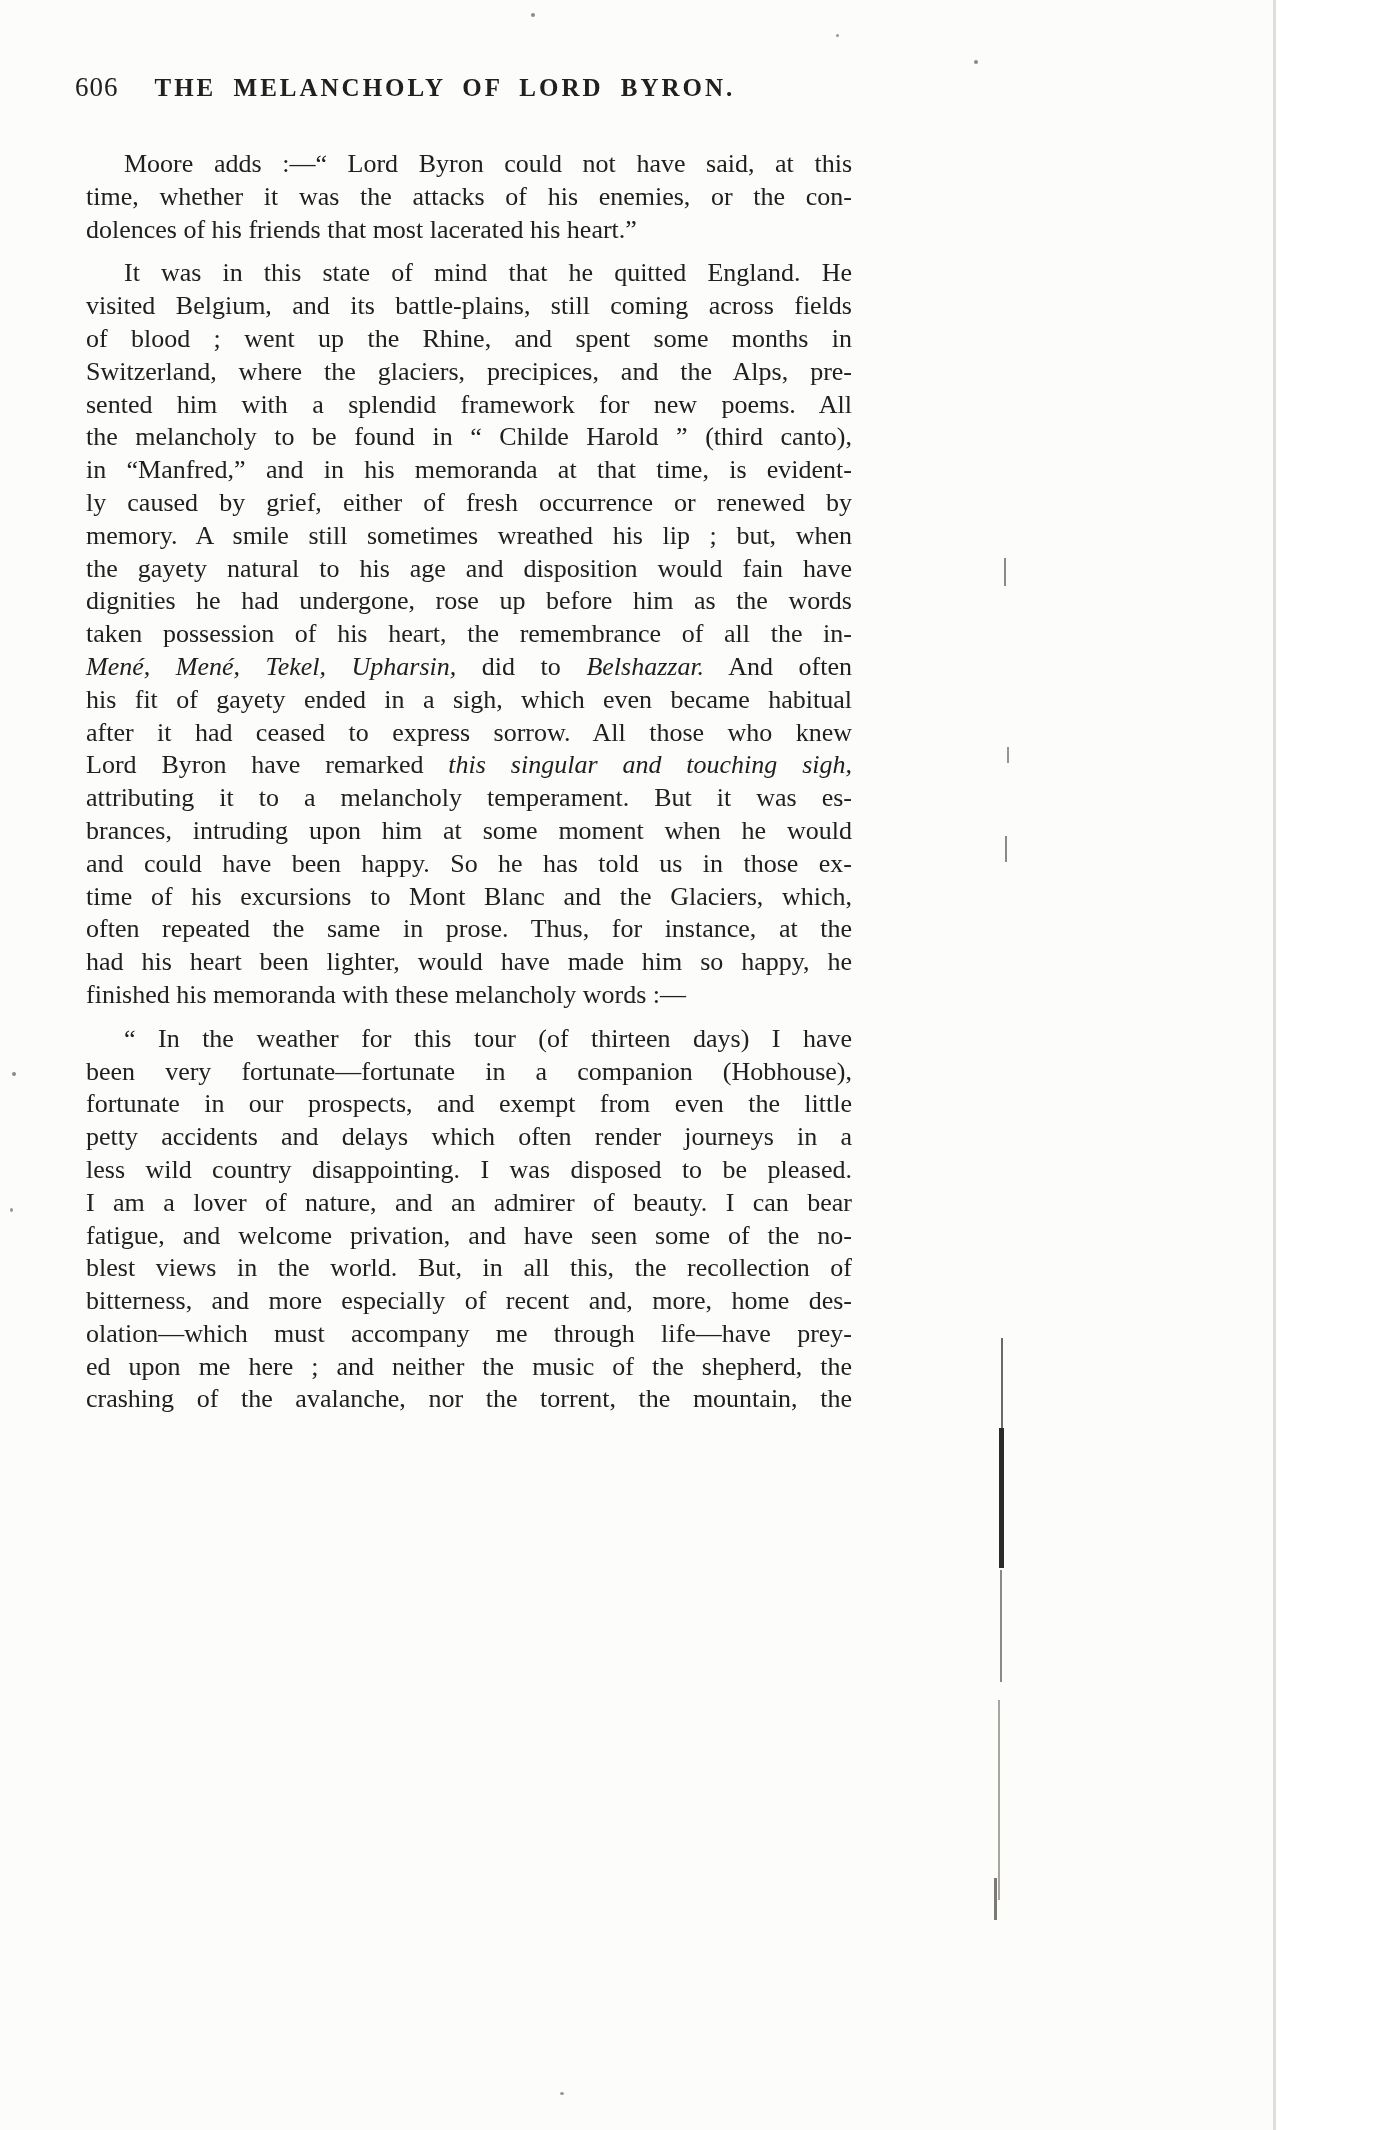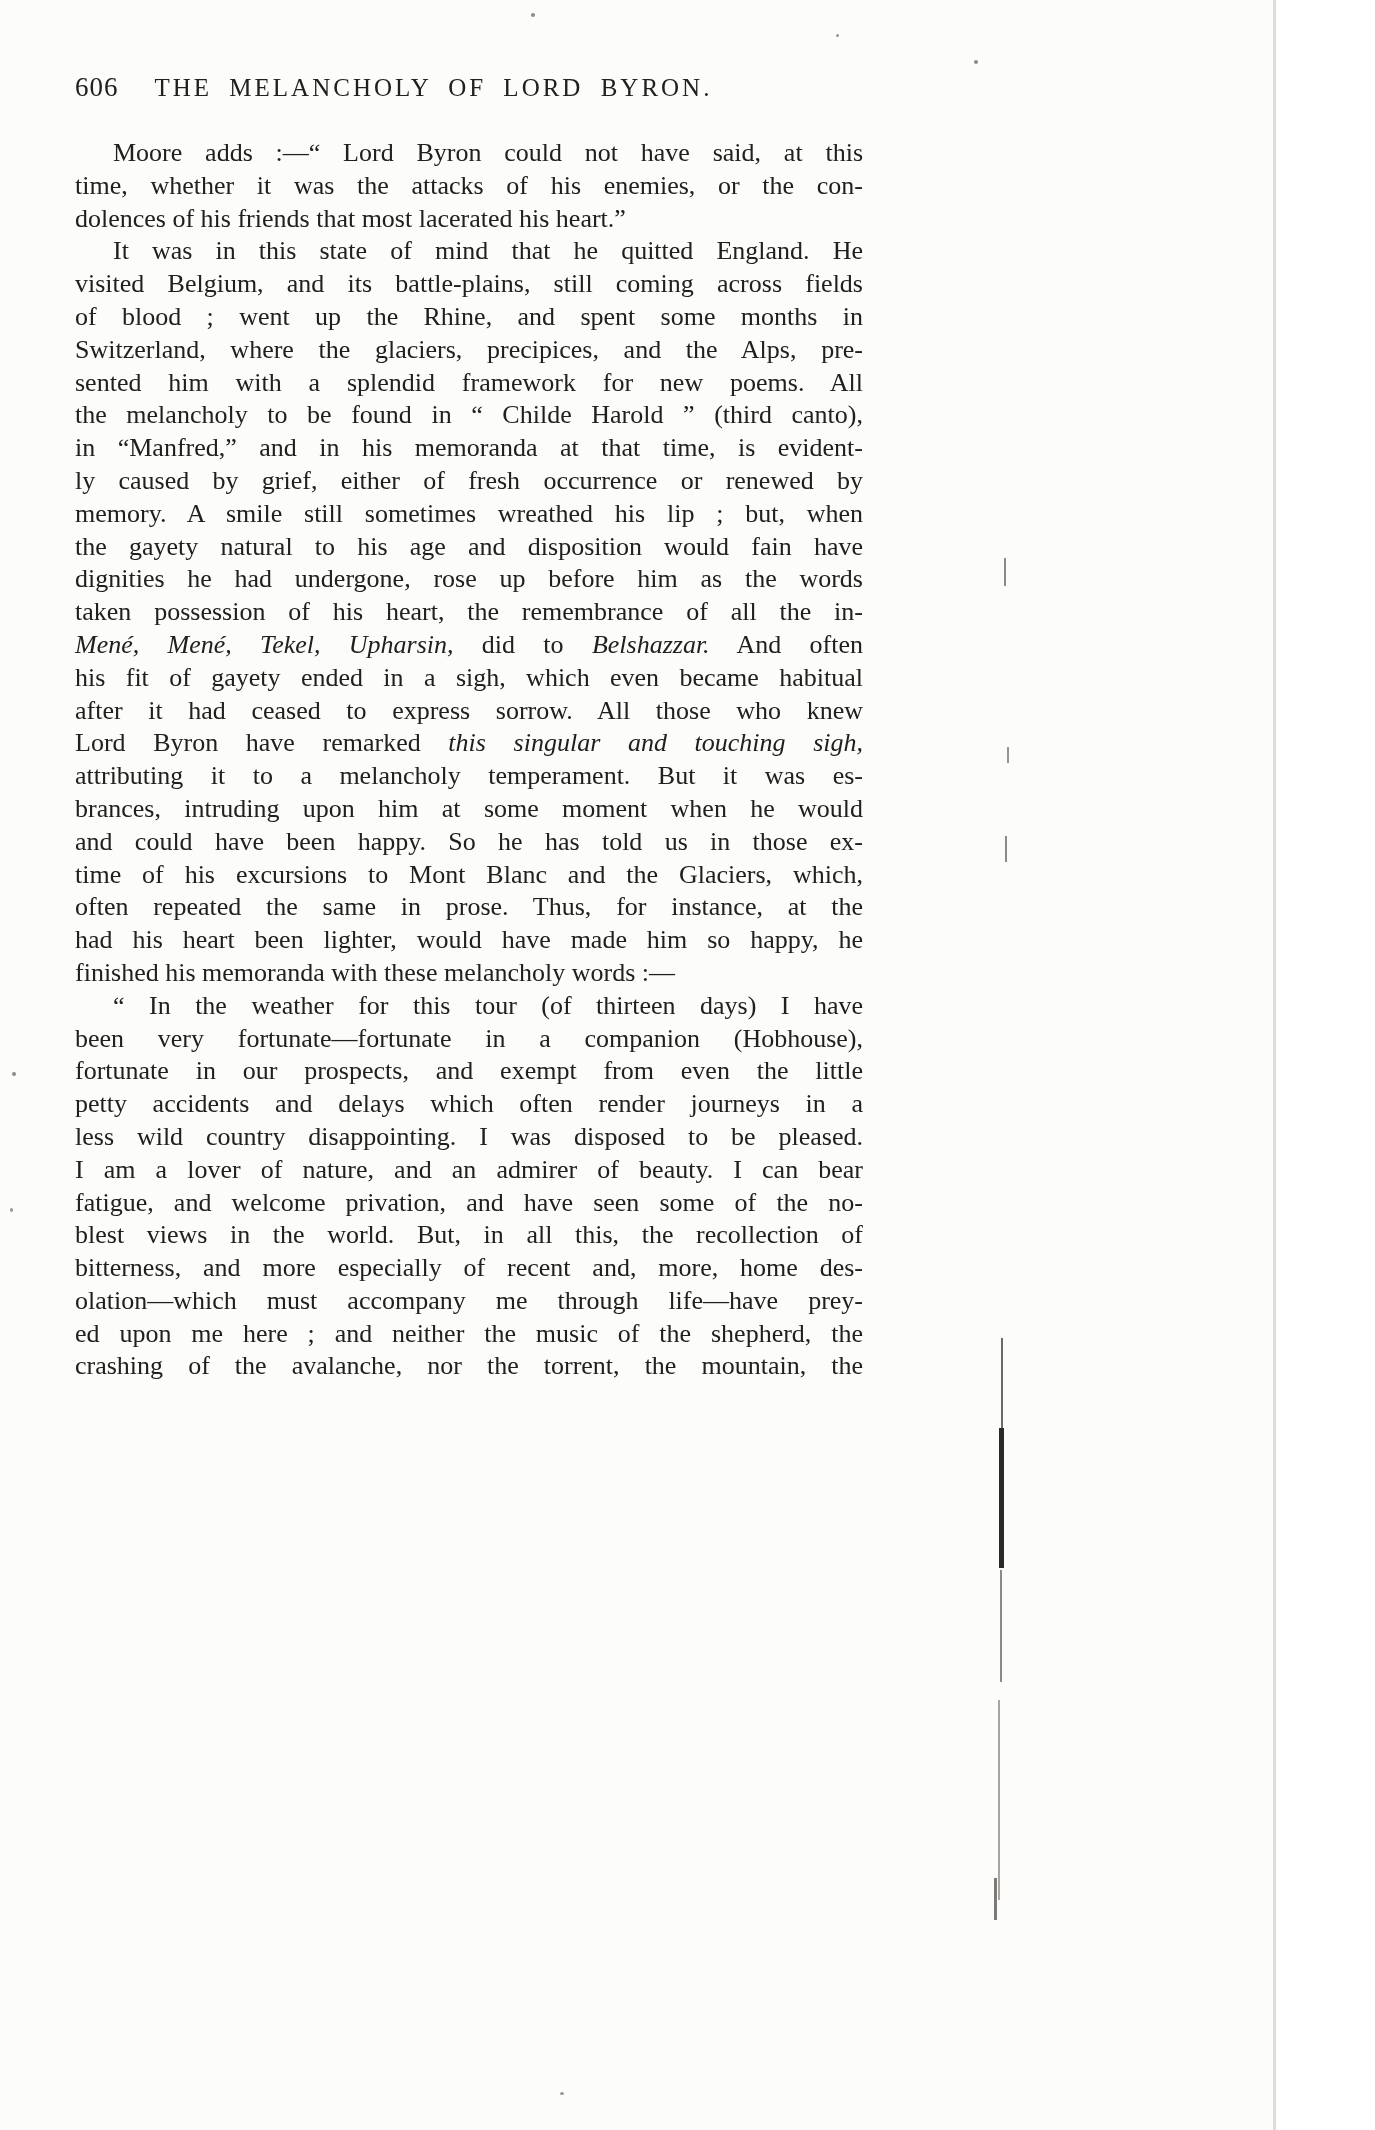--- a/index.html
+++ b/index.html
@@ -26,30 +26,31 @@
   }
   .page-number{
     font-size:27px;
     letter-spacing:1px;
   }
   .header-title{
     margin-left:36px;
     font-size:25px;
     letter-spacing:3px;
     word-spacing:8px;
+    font-weight:bold;
   }
   .body{
     position:absolute;
     top:137px;
     left:75px;
     width:788px;
     font-size:26px;
     line-height:32.8px;
   }
-  .paragraph{margin:0;padding:0;}
+  .paragraph{margin:11px;padding:0;}
   .line{
     height:32.8px;
     text-align:justify;
     text-align-last:justify;
     white-space:normal;
   }
   .line.natural{
     text-align:right;
     text-align-last:left;
   }

